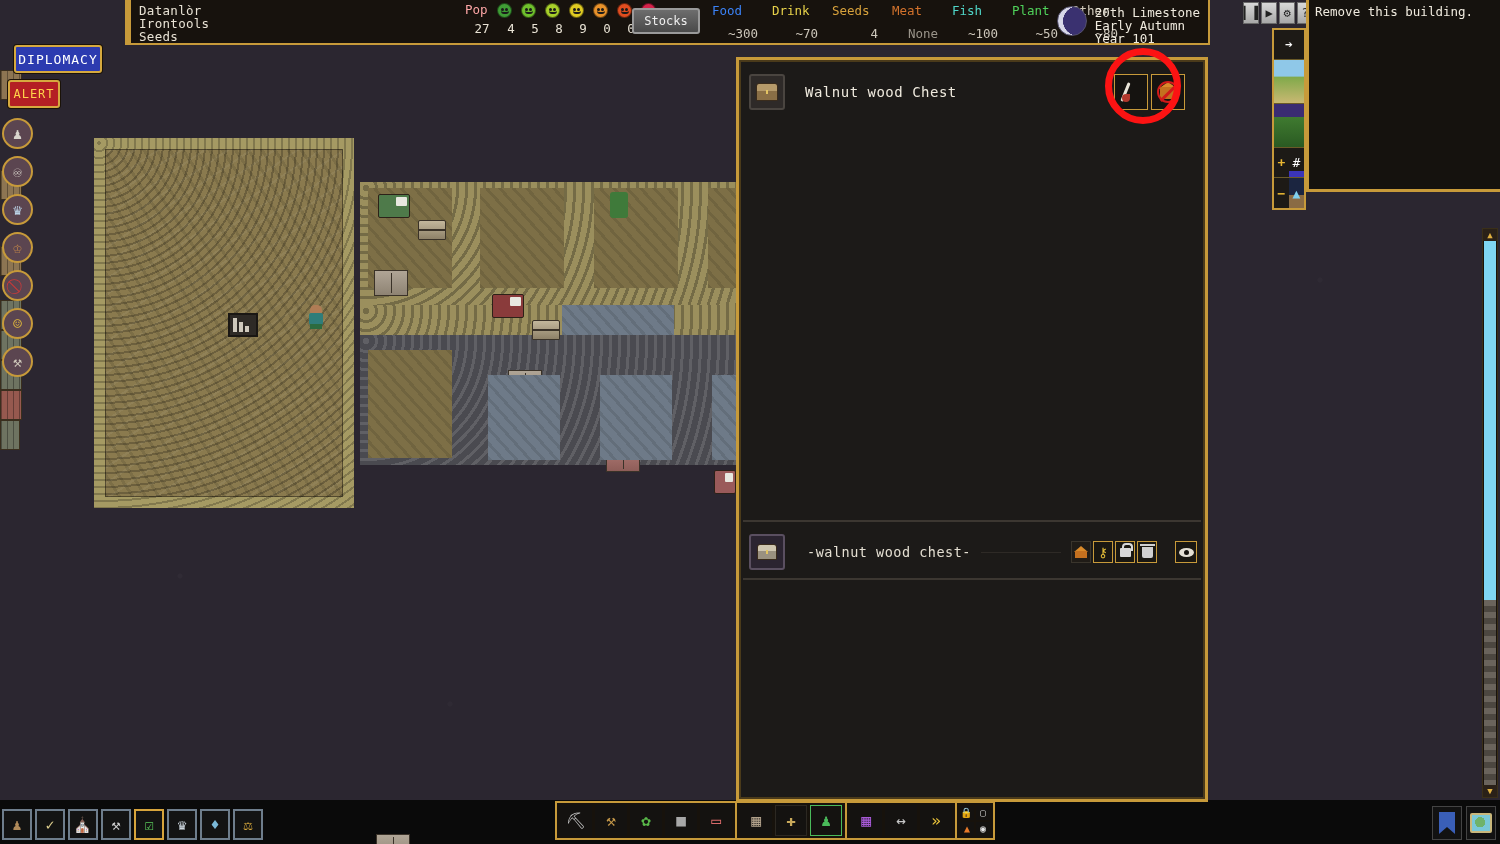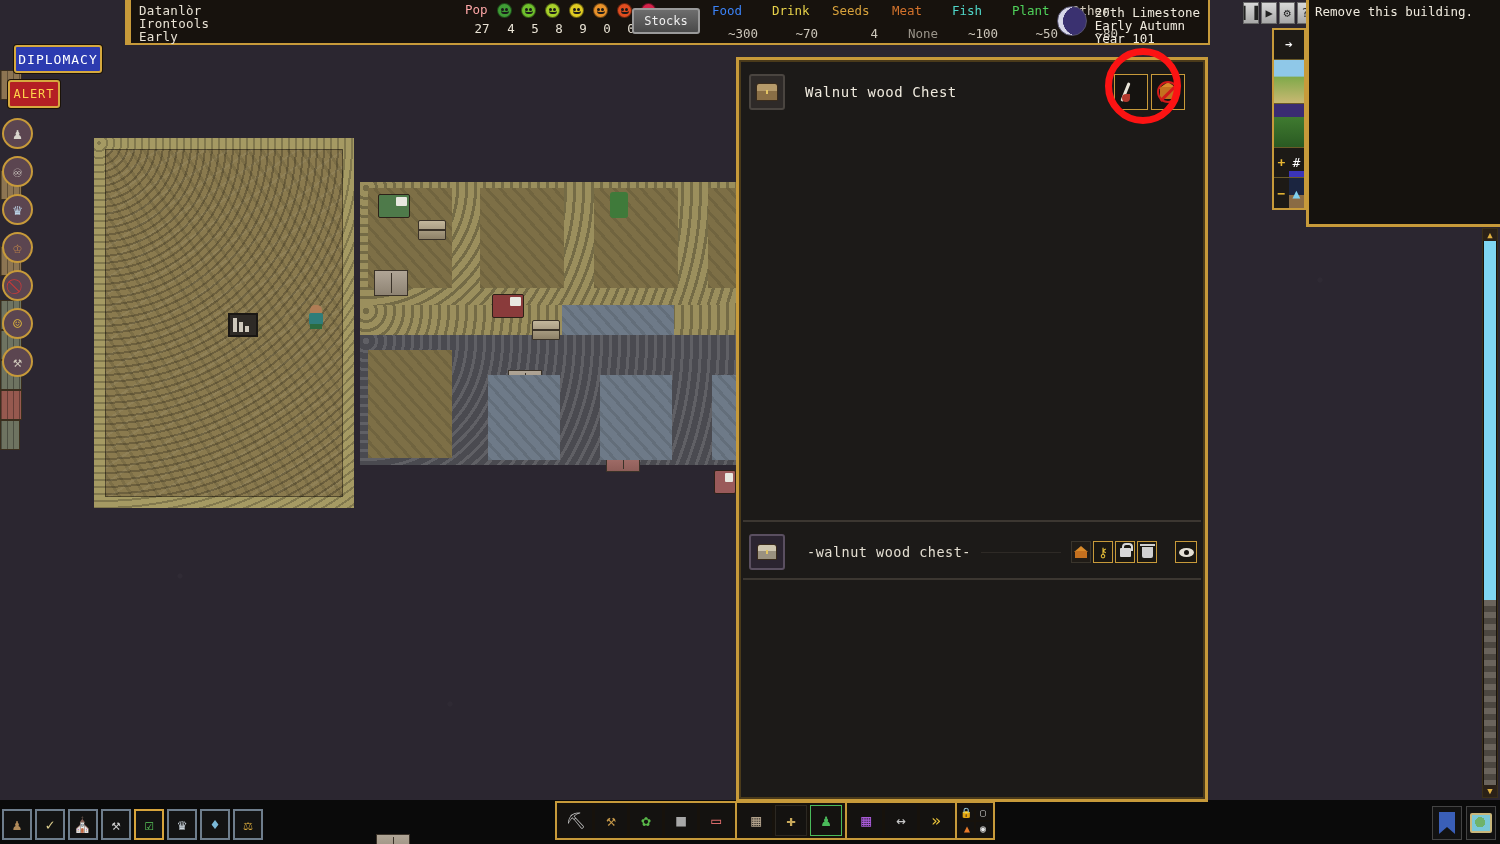--- a/index.html
+++ b/index.html
@@ -166,21 +166,21 @@
   .ms-dig { background:#1d1a16; color:#fff; }
   .ms-land { background: linear-gradient(180deg,#8fc8e8 0 38%, #7fa94a 39%, #c9b872 100%); }
   .ms-forest { background: linear-gradient(180deg,#3a2c72 0 30%, #3f7a30 31%, #2a5a22 100%); }
   .ms-plus { background:#1d1a16; color:#e9b732; font-weight:bold; }
   .ms-hash { background:#1d1a16; color:#fff; position:relative; }
   .ms-hash::after { content:''; position:absolute; left:0; right:0; bottom:0; height:6px; background:#3b34b8; }
   .ms-minus { background:#1d1a16; color:#e9b732; font-weight:bold; }
   .ms-water { background: linear-gradient(180deg,#1b2540 0 55%, #8a6b44 56%); color:#7fd0ef; }
 
   .tooltip-panel {
-    position:absolute; left: 1306px; top: 0; width: 194px; height: 227px;
+    position:absolute; left: 1306px; top: 0; width: 194px; height: 192px;
     background:#15120e; border:3px solid #c79a3a; border-top:none; border-right:none;
     color:#efeade; font-size: 12.5px; padding: 4px 6px;
   }
 
   
   .chest-panel {
     position:absolute; left: 736px; top: 57px; width: 472px; height: 745px;
     background:#1c1a18; border:3px solid #c79a3a; box-shadow: inset 0 0 0 2px #4a3a1a; text-align: center;
   }
   .cp-header {
@@ -340,21 +340,21 @@
 
     <div class="cab" style="left:376px; top:384px; width:34px; height:26px;"></div>
 
   </div>
 
   <div class="topbar">
     <div class="accent-l"></div>
 
     <div class="fort-name">Datanlòr
 Irontools
-Early</div>
+Seeds</div>
 
     <div class="pop-col">
       <div class="pop-label">Pop</div>
       <div class="mood-faces">
         <div class="face" style="background:#3f9c35">
             <i></i>
           </div>
         <div class="face" style="background:#6fc02c">
             <i></i>
           </div>

